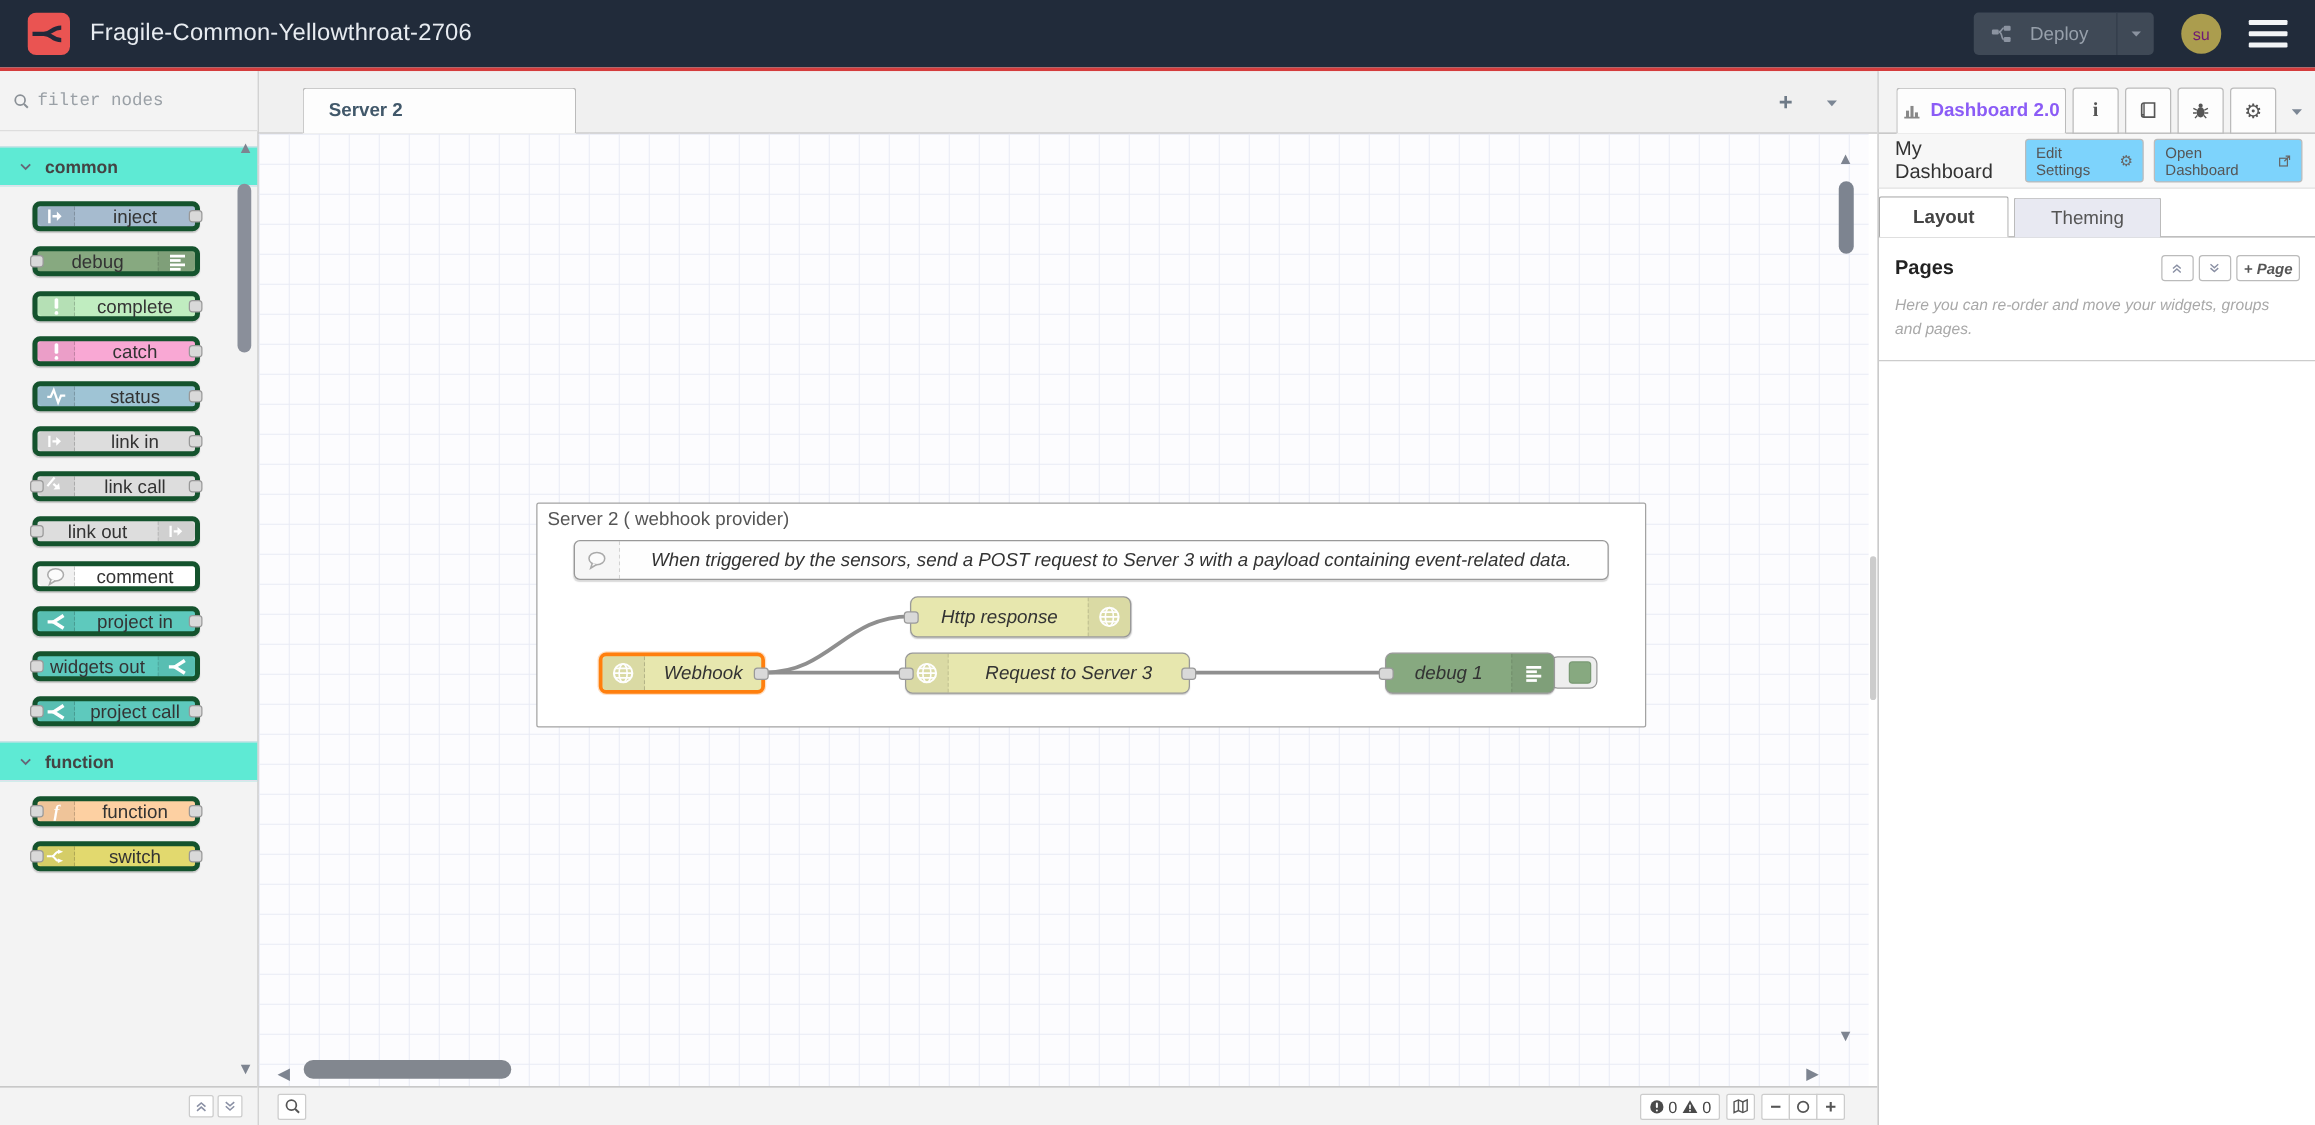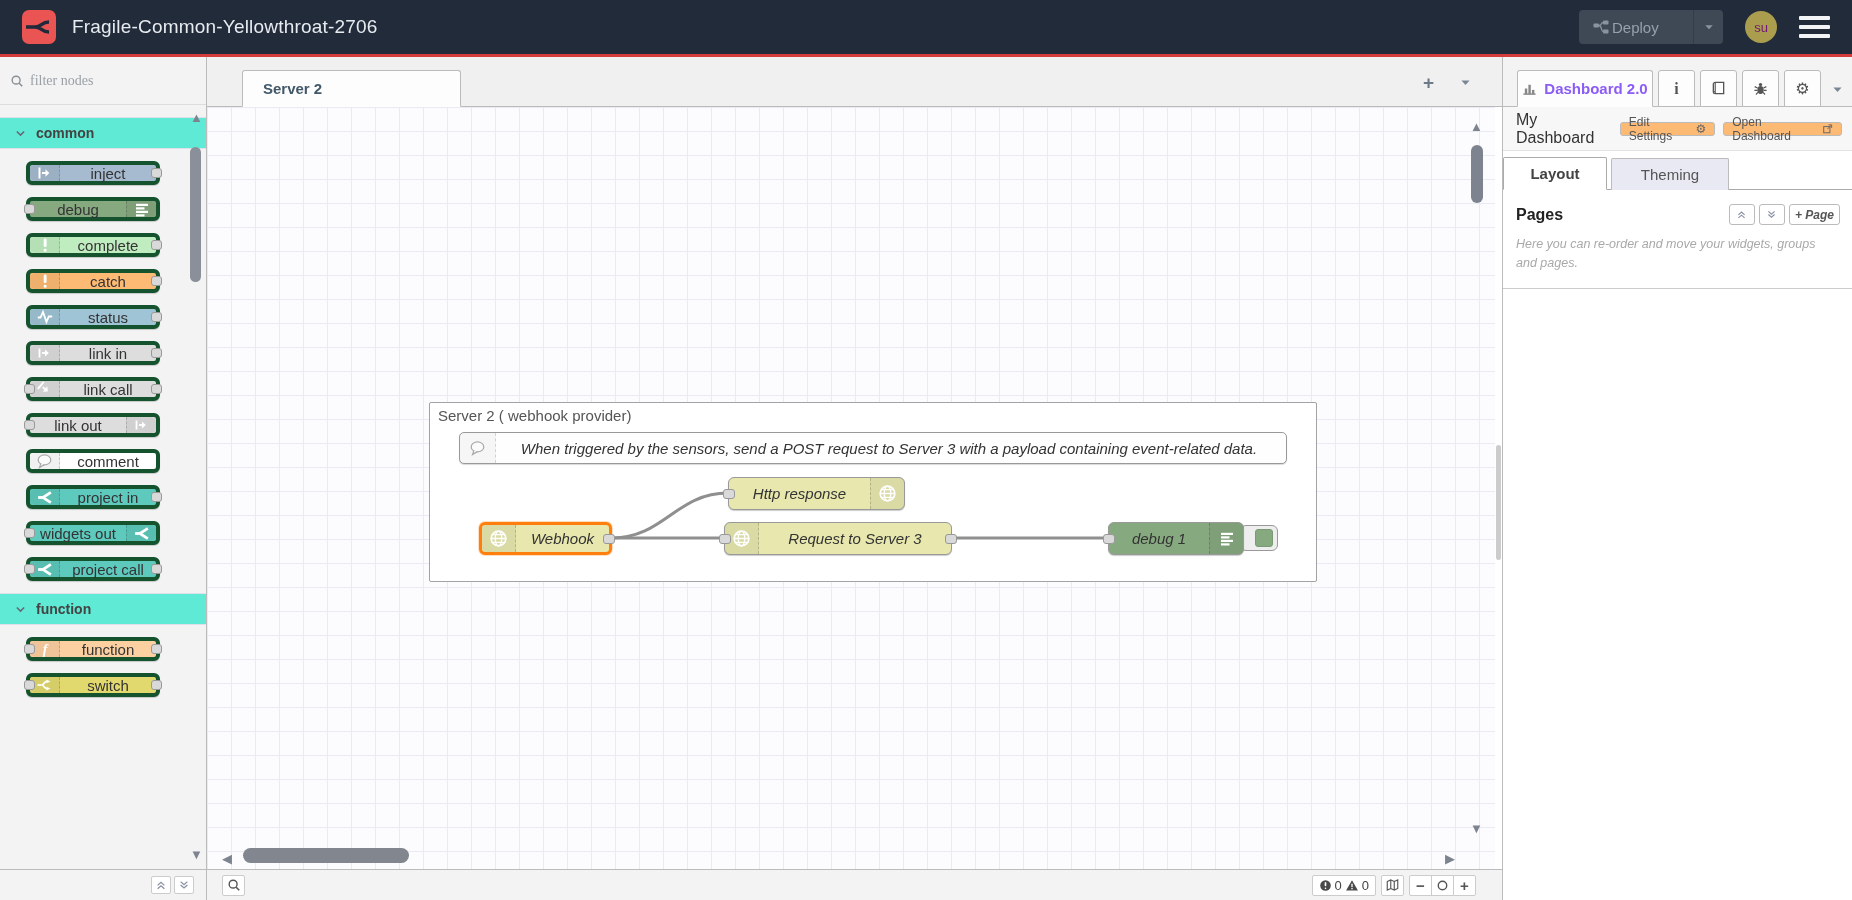--- a/index.html
+++ b/index.html
@@ -8,36 +8,36 @@
   .app { position:relative; width:1852px; height:900px; }
 
   
   .header { position:absolute; left:0; top:0; width:100%; height:54px; background:#212b3a;
     display:flex; align-items:center; padding:0 16px; }
   .accent-line { position:absolute; left:0; top:54px; width:100%; height:3px; background:#d43c3c; }
   .logo { width:34px; height:34px; margin-left:6px; flex:none; }
   .app-title { color:#e8ecf1; font-size:19px; margin-left:16px; letter-spacing:.2px; }
   .deploy-btn { margin-left:auto; height:34px; width:144px; background:#3f4956; border-radius:4px;
     display:flex; align-items:center; color:#97a0ab; font-size:15px; }
-  .deploy-main { display:flex; align-items:center; gap:2px; padding:0 10px 0 13px; flex:1; }
+  .deploy-main { display:flex; align-items:center; gap:14px; padding:0 10px 0 13px; flex:1; }
   .deploy-caret { width:30px; height:100%; border-left:1px solid #333d4a; display:flex;
     align-items:center; justify-content:center; color:#8b93a0; }
   .avatar { width:32px; height:32px; border-radius:50%; background:#ab9d4e; color:#701a75;
     font-size:13px; display:flex; align-items:center; justify-content:center; margin-left:22px; }
   .hamburger { margin-left:22px; margin-right:6px; display:flex; flex-direction:column; gap:5px; cursor:pointer; }
   .hamburger span { display:block; width:31px; height:4px; background:#f2f4f6; border-radius:1px; }
 
   
   .body { position:absolute; left:0; top:57px; width:100%; height:843px; display:flex; }
 
   
   .palette { position:relative; width:207px; height:100%; background:#f3f3f3; border-right:1px solid #bbb; flex:none; }
   .palette-search { height:48px; background:#f3f3f3; border-bottom:1px solid #ddd; display:flex; align-items:center; padding:0 10px; }
   .palette-search input { border:0; outline:0; background:transparent; font-size:14px; color:#555; width:150px;
-    font-family:Liberation Serif, serif; margin-left:6px; }
+    font-family:Liberation Mono, monospace; margin-left:6px; }
   .palette-search input::placeholder { color:#9aa0a6; }
   .palette-list { position:absolute; left:0; right:0; top:48px; bottom:31px; overflow:hidden; }
   .pal-cat { margin:12px 0 0 0; height:32px; background:#5eead4; border-top:1px solid #dfe0ea;
     border-bottom:1px solid #dfe0ea; display:flex; align-items:center; padding-left:14px; gap:9px; cursor:pointer; }
   .pal-cat .cat-label { font-size:14px; font-weight:bold; color:#444; }
   .pnode-wrap { position:relative; margin:12px 0 0 26px; width:134px; }
   .pnode { position:relative; width:134px; height:24px; border:4px solid #14532d; border-radius:6px;
     box-shadow:0 1px 1px rgba(0,0,0,.18); cursor:grab;padding-left:24px; }
   .pnode .ir { position:absolute; top:0; bottom:0; width:30px; background:rgba(0,0,0,.055);
     display:flex; align-items:center; justify-content:center; }
@@ -112,21 +112,21 @@
   .sidebar-tabs { position:relative; height:50px; background:#f3f3f3; border-bottom:1px solid #bbb;
     display:flex; align-items:flex-end; padding-left:14px; }
   .stab { height:37px; margin-bottom:-1px; background:#fdfdfd; border:1px solid #bbb; border-bottom:1px solid #fdfdfd;
     border-radius:3px 3px 0 0; display:flex; align-items:center; justify-content:center; gap:7px;
     font-size:15px; font-weight:bold; color:#8b5cf6; width:136px; cursor:pointer; }
   .stab-icon-btn { width:37px; height:37px; margin-left:5px; margin-bottom:-1px; background:#fdfdfd;
     border:1px solid #bbb; border-radius:3px 3px 0 0; display:flex; align-items:center; justify-content:center; cursor:pointer; }
   .sidebar-caret { margin:0 0 10px 10px; color:#7b8694; cursor:pointer; }
   .sb-header { height:44px; background:#f7f7f7; border-bottom:1px solid #e2e2e2; display:flex; align-items:center; padding:0 10px 0 13px; }
   .sb-title { font-size:16px; color:#333; }
-  .sb-btn { height:14px; background:#fdba74; border:1px solid #bbb; border-radius:3px; display:flex; align-items:center;
+  .sb-btn { height:35px; background:#7dd3fc; border:1px solid #bbb; border-radius:3px; display:flex; align-items:center;
     gap:6px; padding:0 8px; font-size:12px; color:#555; cursor:pointer; }
   .sb-header .sb-btn { margin-left:8px; } .sb-header .spacer { flex:1; }
   .layout-tabs { position:relative; margin-top:6px; height:33px; border-bottom:1px solid #aaa; display:flex; align-items:flex-end; }
   .ltab { height:33px; margin-bottom:-1px; display:flex; align-items:center; justify-content:center;
     font-size:15px; cursor:pointer; }
   .ltab.active { width:104px; background:#fff; border:1px solid #aaa; border-bottom:1px solid #fff;
     border-radius:2px 2px 0 0; font-weight:bold; color:#444; }
   .ltab.inactive { width:118px; margin-left:4px; height:32px; background:#e8e9f2; border:1px solid #bbb;
     border-bottom:none; border-radius:2px 2px 0 0; color:#555; }
   .pages-row { display:flex; align-items:center; margin:14px 12px 0 13px; }
@@ -239,21 +239,21 @@
                     <rect x="6.7" y="1.5" width="2.9" height="8.5" rx="1.3" fill="#fff"></rect>
                     <rect x="6.7" y="11.8" width="2.9" height="3" rx="1.3" fill="#fff"></rect>
                   </svg>
                 </span>
               </div>
               <div class="nlabel" style="left: 30px; right: 0px;">complete</div>
               <span class="port pout"></span>
             </div>
           </div>
           <div class="pnode-wrap">
-            <div class="pnode" style="background: #fdba74;">
+            <div class="pnode" style="background: #f9a8d4;">
               <div class="ir left">
                 <span>
                   <svg width="16" height="18" viewBox="0 0 16 16">
                     <rect x="6.7" y="1.5" width="2.9" height="8.5" rx="1.3" fill="#fff"></rect>
                     <rect x="6.7" y="11.8" width="2.9" height="3" rx="1.3" fill="#fff"></rect>
                   </svg>
                 </span>
               </div>
               <div class="nlabel" style="left: 30px; right: 0px;">catch</div>
               <span class="port pout"></span>

